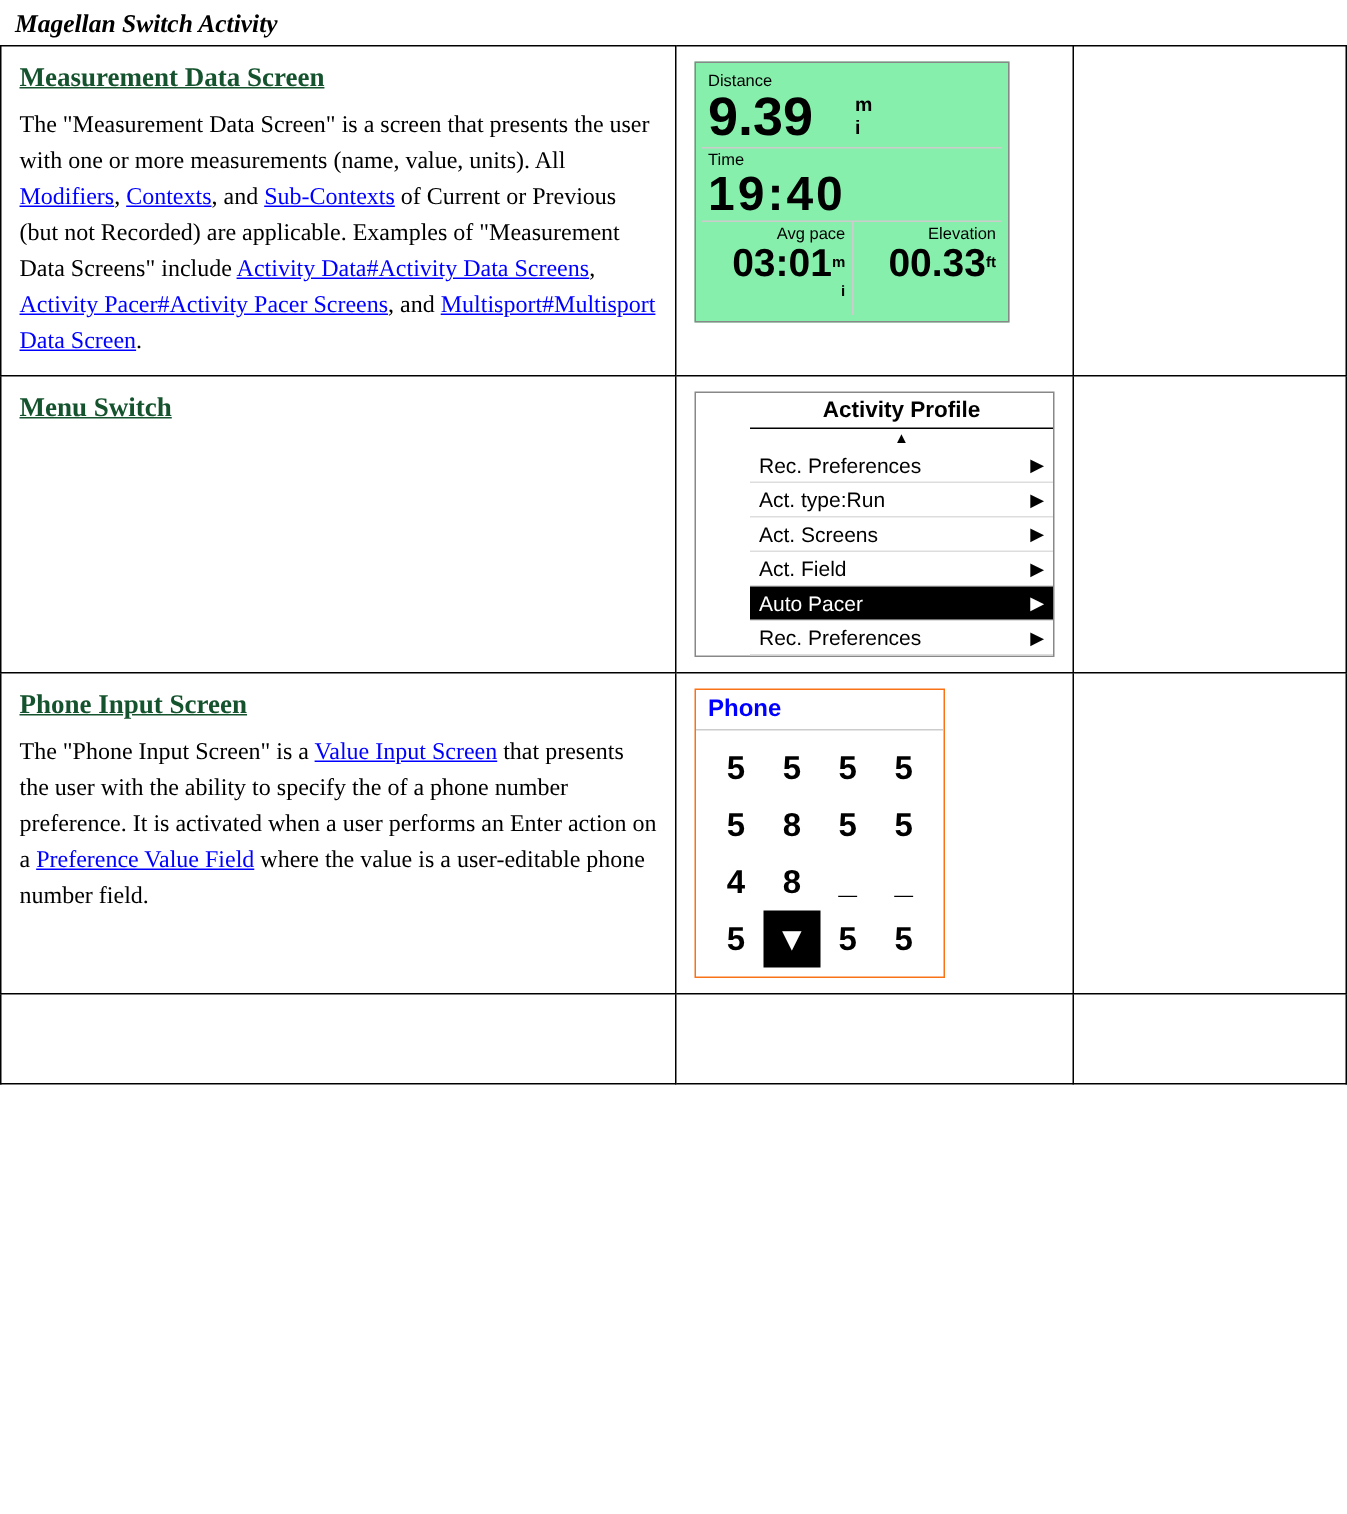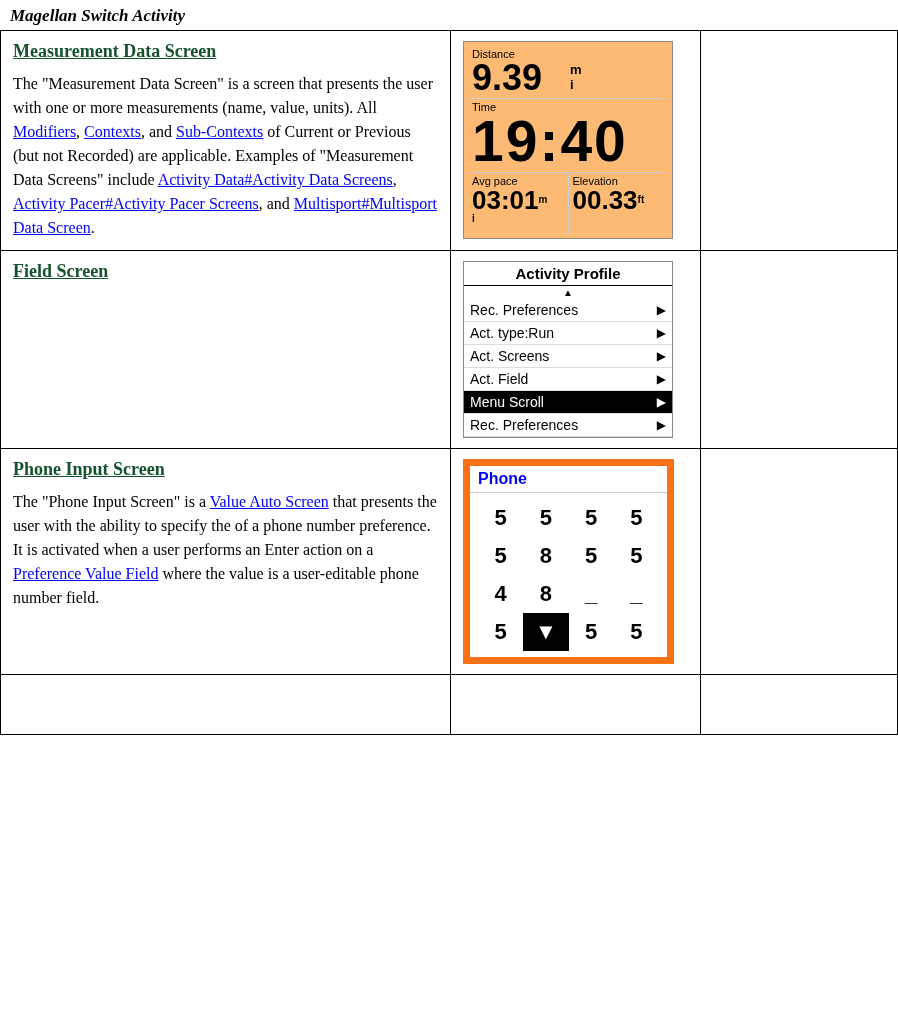--- a/index.html
+++ b/index.html
@@ -44,21 +44,21 @@
       color: #00f;
     }
     p {
       line-height: 1.5;
     }
 
     
     .measurement-img {
       border: 1px solid #888;
       width: 210px;
-      background: #fdba74;
+      background: #86efac;
       font-family: Arial, sans-serif;
       padding: 4px;
     }
     .meas-label {
       font-size: 11px;
       color: #000;
       display: block;
       margin-bottom: 0;
     }
     .meas-value {
@@ -70,57 +70,59 @@
     .meas-unit {
       font-size: 13px;
       font-weight: bold;
       margin-bottom: 4px;
       margin-left: 2px;
     }
     .meas-section {
       padding: 2px 4px 2px 4px;
     }
     .meas-time-value {
-      font-size: 57px;
+      font-size: 32px;
       font-weight: bold;
       font-family: Arial Black, sans-serif;
       line-height: 1;
       letter-spacing: 2px;
     }
     .meas-bottom-row {
       display: flex;
       border-top: 1px solid #ccc;
     }
     .meas-bottom-cell {
       flex: 1;
       padding: 2px 4px;
       border-right: 1px solid #ccc;
+      text-align: right;
     }
     .meas-bottom-cell:last-child {
       border-right: none;
     }
     .meas-bottom-val {
       font-size: 26px;
       font-weight: bold;
       font-family: Arial Black, sans-serif;
       line-height: 1;
     }
     .meas-bottom-unit {
       font-size: 10px;
       font-weight: bold;
       vertical-align: super;
     }
 
     
     .menu-img {
       border: 1px solid #888;
-      width: 210px;
+      width: 240px;
       background: #fff;
       font-family: Arial, sans-serif;
       font-size: 14px;
+      padding-left: 36px;
     }
     .menu-header {
       background: #fff;
       text-align: center;
       font-weight: bold;
       font-size: 15px;
       padding: 3px 6px;
       border-bottom: 1px solid #000;
     }
     .menu-scroll-up {
@@ -141,22 +143,22 @@
     .menu-item.selected {
       background: #000;
       color: #fff;
     }
     .menu-arrow {
       font-size: 12px;
     }
 
     
     .phone-img {
-      border: 7px solid #f97316;
-      width: 211px;
+      border: 1px solid #f97316;
+      width: 167px;
       background: #fff;
       font-family: Arial, sans-serif;
     }
     .phone-header {
       color: #00f;
       font-size: 16px;
       font-weight: bold;
       padding: 4px 8px;
       border-bottom: 1px solid #ccc;
     }
@@ -226,21 +228,21 @@
           </div>
         </div>
       </div>
     </td>
     <td style="width:auto;"></td>
   </tr>
 
   <tr>
     <td class="left-col">
       <a class="section-title" href="#menu-screen">
-        <span>Field Screen</span>
+        <span>Menu Switch</span>
       </a>
     </td>
     <td class="right-col">
       <div class="menu-img">
         <div class="menu-header">Activity Profile</div>
         <div class="menu-scroll-up">▲</div>
         <div class="menu-item">
           <span>Rec. Preferences</span>
           <span class="menu-arrow">▶</span>
         </div>
@@ -250,39 +252,39 @@
         </div>
         <div class="menu-item">
           <span>Act. Screens</span>
           <span class="menu-arrow">▶</span>
         </div>
         <div class="menu-item">
           <span>Act. Field</span>
           <span class="menu-arrow">▶</span>
         </div>
         <div class="menu-item selected">
-          <span>Menu Scroll</span>
+          <span>Auto Pacer</span>
           <span class="menu-arrow">▶</span>
         </div>
         <div class="menu-item">
           <span>Rec. Preferences</span>
           <span class="menu-arrow">▶</span>
         </div>
       </div>
     </td>
     <td style="width:auto;"></td>
   </tr>
 
   <tr>
     <td class="left-col">
       <a class="section-title" href="#phone-input">
         <span>Phone Input Screen</span>
       </a>
       <p>
-        The "Phone Input Screen" is a <a href="#ValueInputScreen">Value Auto Screen</a> that presents the user with the ability to specify the of a phone number preference. It is activated when a user performs an Enter action on a <a href="#PreferenceValueField">Preference Value Field</a> where the value is a user-editable phone number field.
+        The "Phone Input Screen" is a <a href="#ValueInputScreen">Value Input Screen</a> that presents the user with the ability to specify the of a phone number preference. It is activated when a user performs an Enter action on a <a href="#PreferenceValueField">Preference Value Field</a> where the value is a user-editable phone number field.
       </p>
     </td>
     <td class="right-col">
       <div class="phone-img">
         <div class="phone-header">Phone</div>
         <div class="phone-grid">
 
           <div class="phone-cell">5</div>
           <div class="phone-cell">5</div>
           <div class="phone-cell">5</div>

